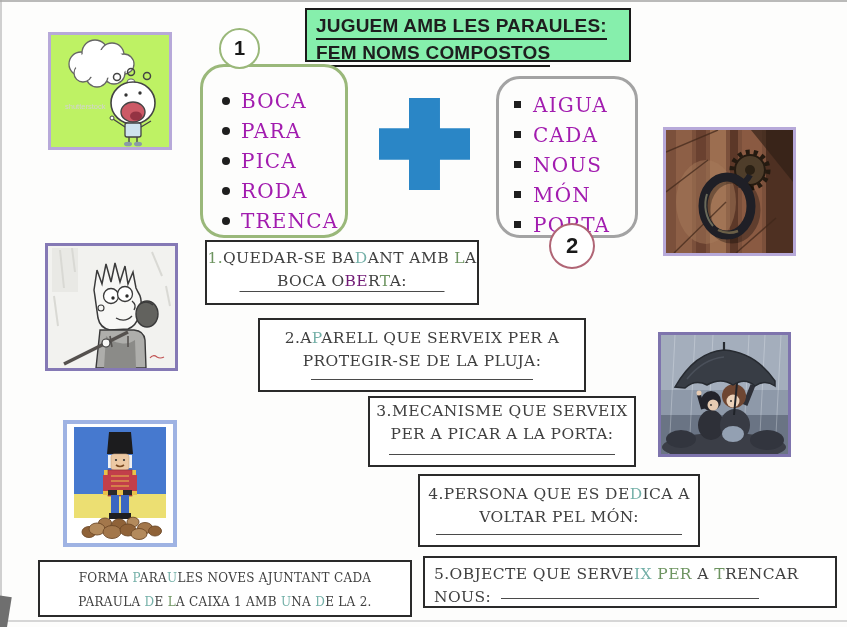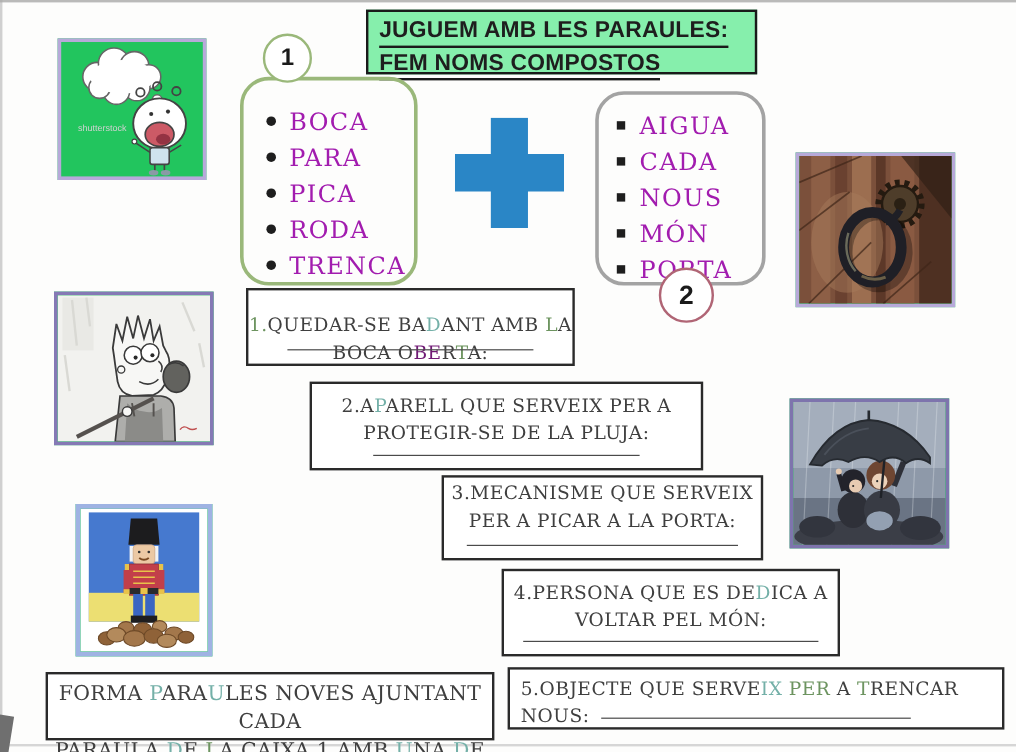--- a/index.html
+++ b/index.html
@@ -45,40 +45,40 @@
   
   .plus{
     position:absolute;left:379px;top:98px;width:91px;height:92px;background:#2a86c6;
     clip-path:polygon(33% 0,67% 0,67% 33%,100% 33%,100% 67%,67% 67%,67% 100%,33% 100%,33% 67%,0 67%,0 33%,33% 33%);
   }
   
   .qbox{
     position:absolute;box-sizing:border-box;border:2px solid #2a2a2a;background:#fff;
     text-align:center;font-size:15.5px;letter-spacing:.4px;line-height:23px;color:#3f3f3f;
   }
-  .q1{left:205px;top:240px;width:274px;height:65px;padding-top:18px;}
+  .q1{left:205px;top:240px;width:274px;height:65px;padding-top:5px;}
   .q2{left:258px;top:318px;width:328px;height:74px;padding-top:7px;}
   .q3{left:368px;top:396px;width:268px;height:71px;padding-top:2px;}
   .q4{left:418px;top:474px;width:282px;height:73px;padding-top:7px;}
   .q5{left:423px;top:556px;width:414px;height:52px;padding-top:5px;text-align:left;}
   .q5 .qtext{padding-left:9px;}
   .answer-line{position:absolute;left:50%;transform:translateX(-50%);border-top:1.6px solid #4a4a4a;height:0;}
   .q1 .answer-line{width:205px;bottom:11px;}
   .q2 .answer-line{width:222px;bottom:10px;}
   .q3 .answer-line{width:226px;bottom:10px;}
   .q4 .answer-line{width:246px;bottom:10px;}
   .q5 .answer-line{width:258px;bottom:7px;}
   
   .instr{
     position:absolute;left:38px;top:560px;width:374px;height:57px;box-sizing:border-box;
     border:2px solid #2a2a2a;background:#fff;text-align:center;
-    font-size:17px;letter-spacing:.3px;line-height:24px;color:#3f3f3f;padding-top:4px;
-  }
-  
-  .img-box{position:absolute;background:#22c55e;box-sizing:content-box;}
+    font-size:12px;letter-spacing:.3px;line-height:24px;color:#3f3f3f;padding-top:4px;
+  }
+  
+  .img-box{position:absolute;background:#bef264;box-sizing:content-box;}
   .img-box svg{display:block;}
   #img-kid{left:48px;top:32px;border:3px solid #b7a9d9;}
   #img-bart{left:45px;top:243px;border:3px solid #8579b5;}
   #img-nut{left:63px;top:420px;border:4px solid #9fb3e3;}
   #img-knock{left:663px;top:127px;border:3px solid #b7a9d9;}
   #img-umb{left:658px;top:332px;border:3px solid #7e74ad;}
 </style>
 </head>
 <body>
 

